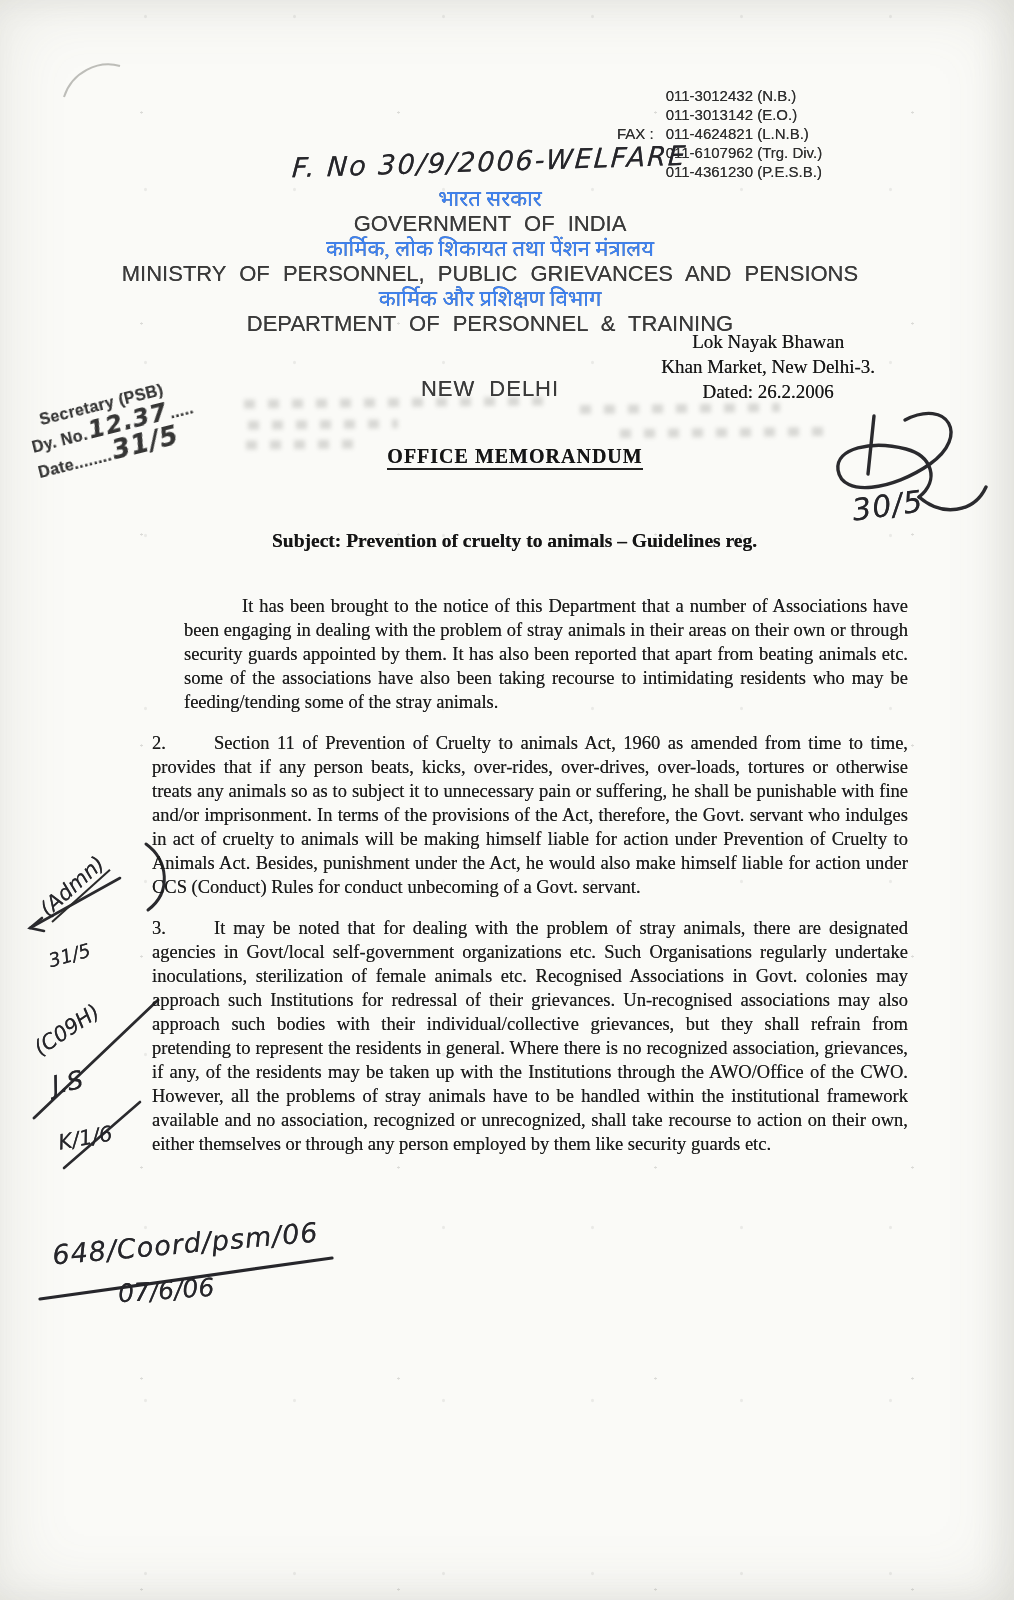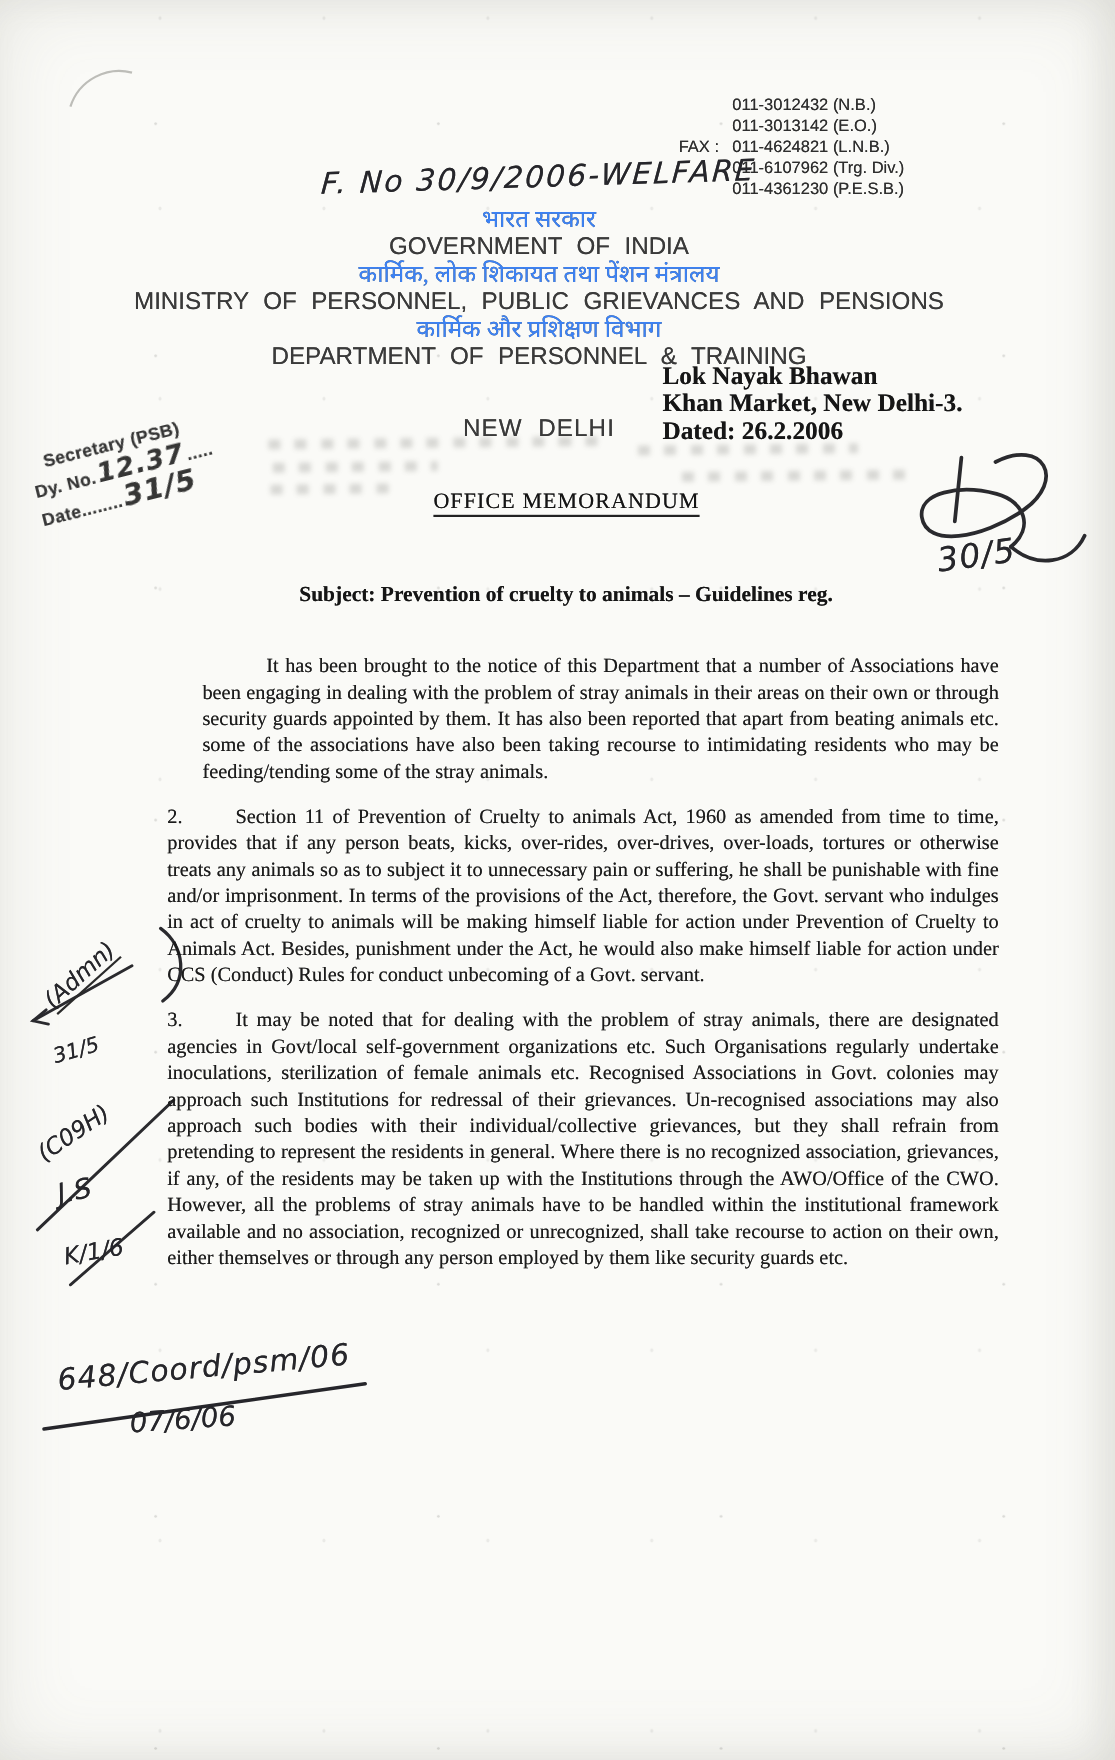--- a/index.html
+++ b/index.html
@@ -34,35 +34,35 @@
     transform: rotate(-1.8deg) skewX(-6deg); white-space:nowrap; }
 
   
   .letterhead { position:absolute; left:90px; top:186px; width:800px; text-align:center; color:#333; }
   .lh-hi  { font-size:22px; line-height:25px; color:#3b82f6; }
   .lh-en  { font-family:"Liberation Sans", sans-serif; font-size:22px; line-height:25px;
             word-spacing:7px; color:#3a3a3a; }
   .lh-city-en { letter-spacing:1px;margin-top:40px; }
 
   
-  .addr { position:absolute; right:139px; top:329px; text-align:left;
-    font-size:23px; line-height:25px; color:#161616;font-weight:bold; }
+  .addr { position:absolute; right:139px; top:329px; text-align:center;
+    font-size:19px; line-height:25px; color:#161616; }
 
   
   .stamp { position:absolute; left:30px; top:392px; transform:rotate(-14deg);
     font-family:"Liberation Sans", sans-serif; font-weight:bold; font-size:16px;
     line-height:22px; color:#1b1b1b; opacity:.88; letter-spacing:.4px; filter:blur(.3px); white-space:nowrap; }
   .stamp-l1 { padding-left:14px; }
   .stamp-hand { font-family:"DejaVu Sans", sans-serif; font-style:italic; font-weight:bold;
     font-size:24px; margin:0 2px; letter-spacing:1px; }
   .stamp-hand.big { font-size:26px; }
 
   
   .memo-title-wrap { position:absolute; left:115px; top:445px; width:800px; text-align:center; }
-  .memo-title { font-weight:normal; font-size:20px; letter-spacing:1px; color:#151515;
+  .memo-title { font-weight:bold; font-size:20px; letter-spacing:1px; color:#151515;
     border-bottom:2.5px solid #222; padding-bottom:1px; }
 
   
   .sig-date { position:absolute; left:852px; top:488px; font-size:30px;
     transform:rotate(-8deg); letter-spacing:1px; }
 
   
   .subject { position:absolute; left:272px; top:530px; font-weight:bold; font-size:19.5px; color:#151515;text-align:center; }
 
   

